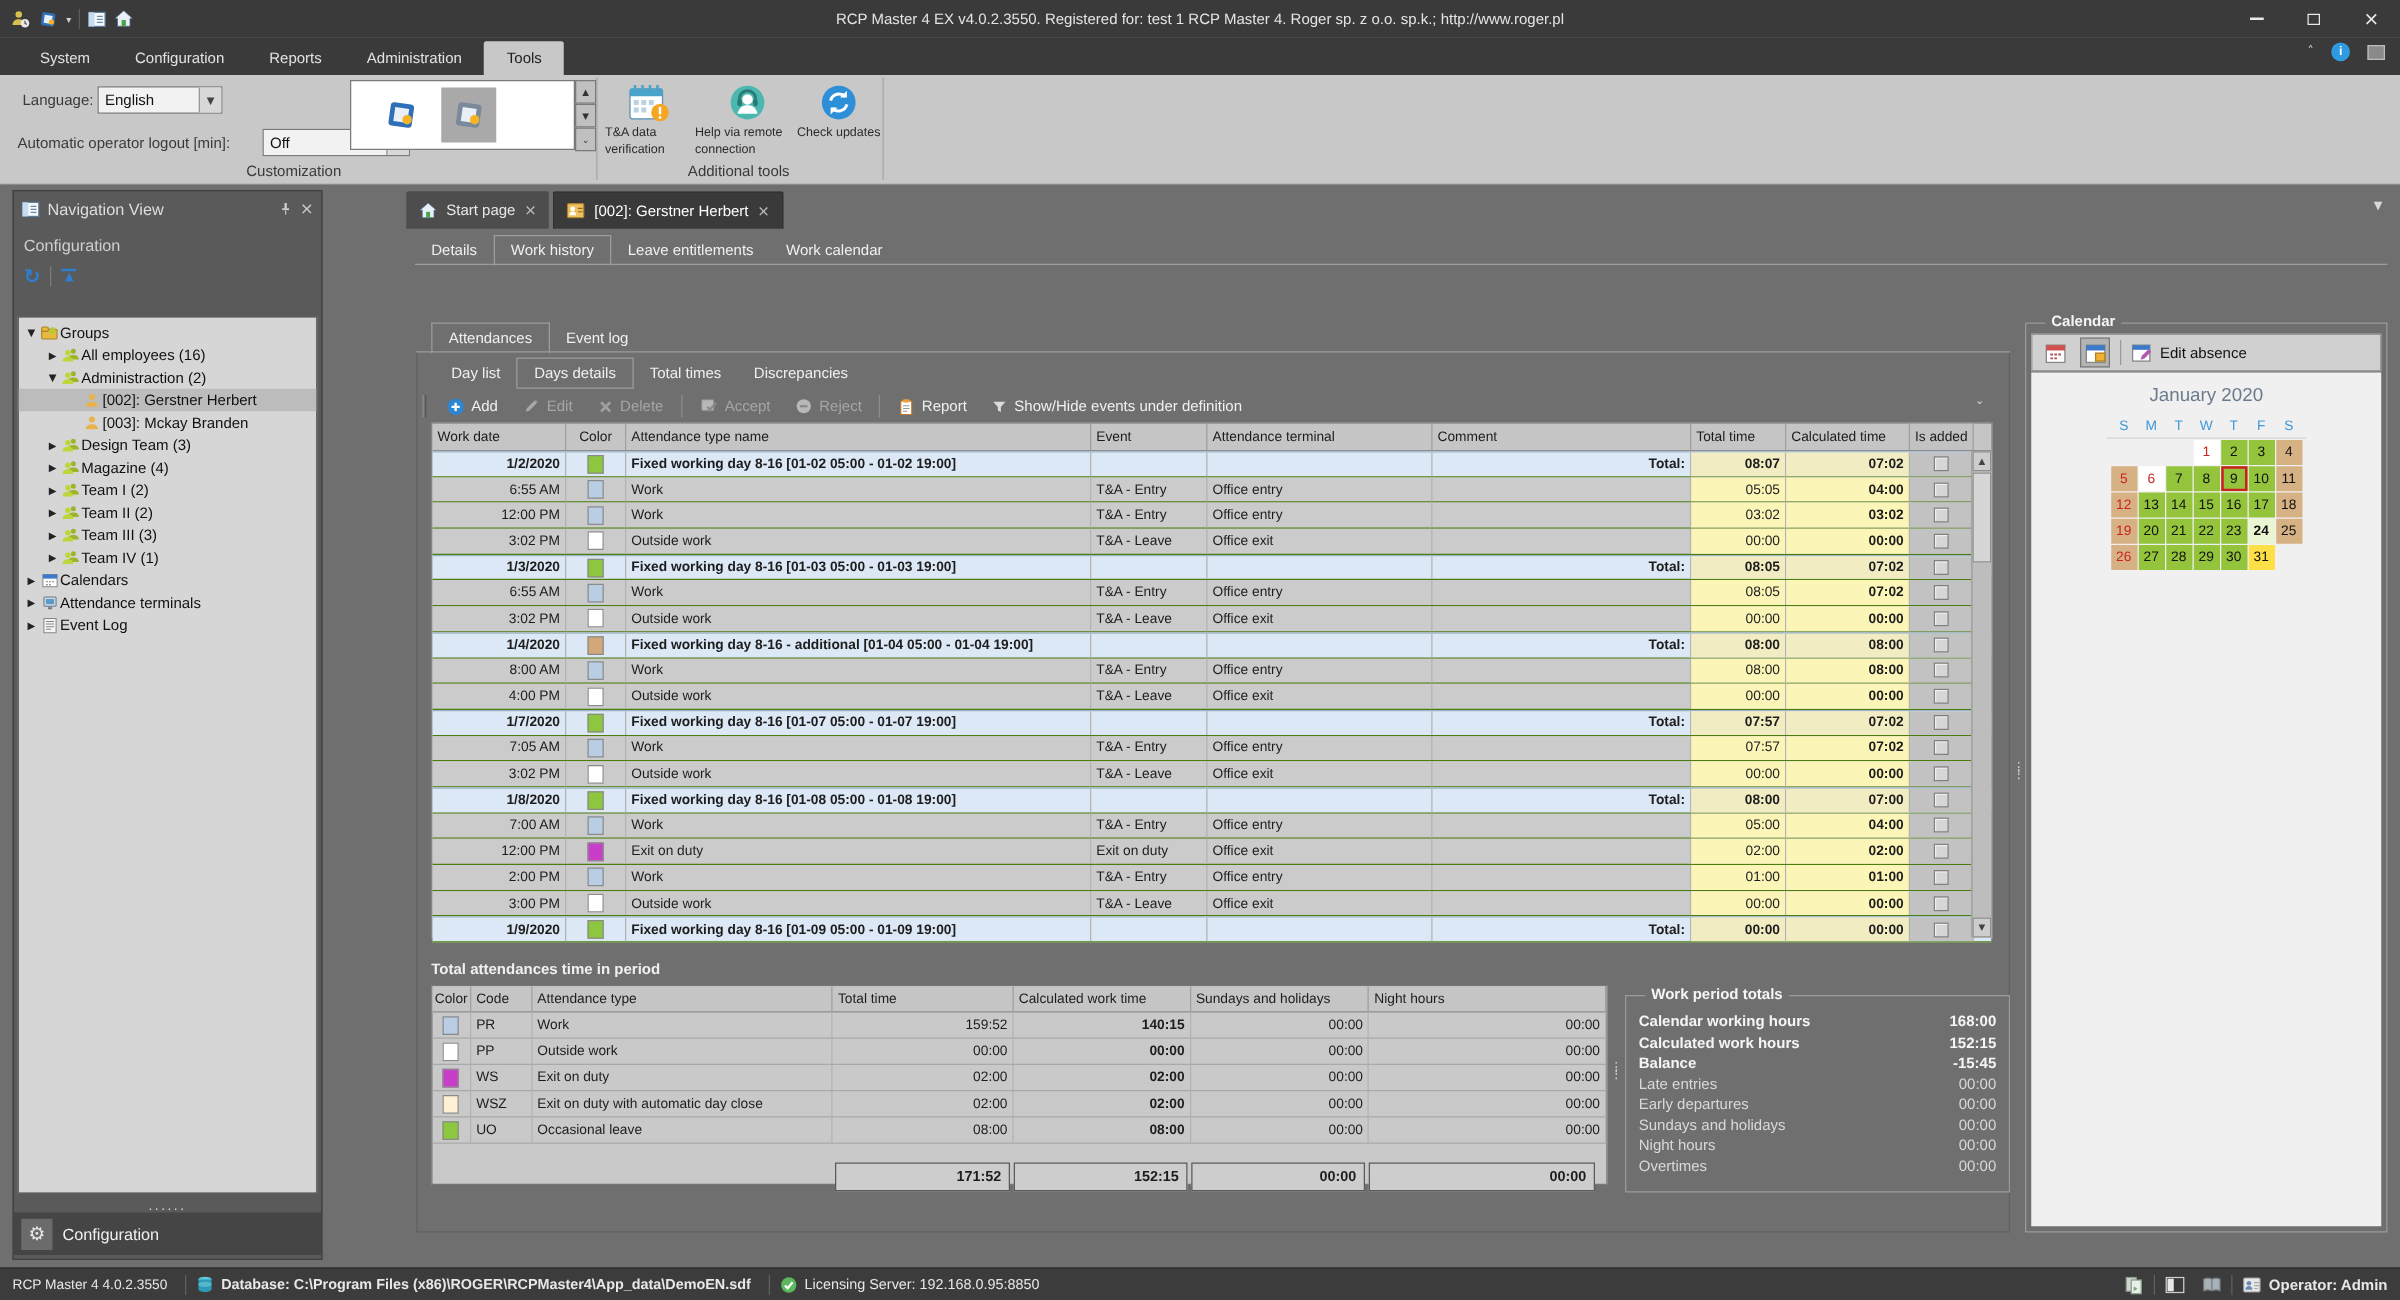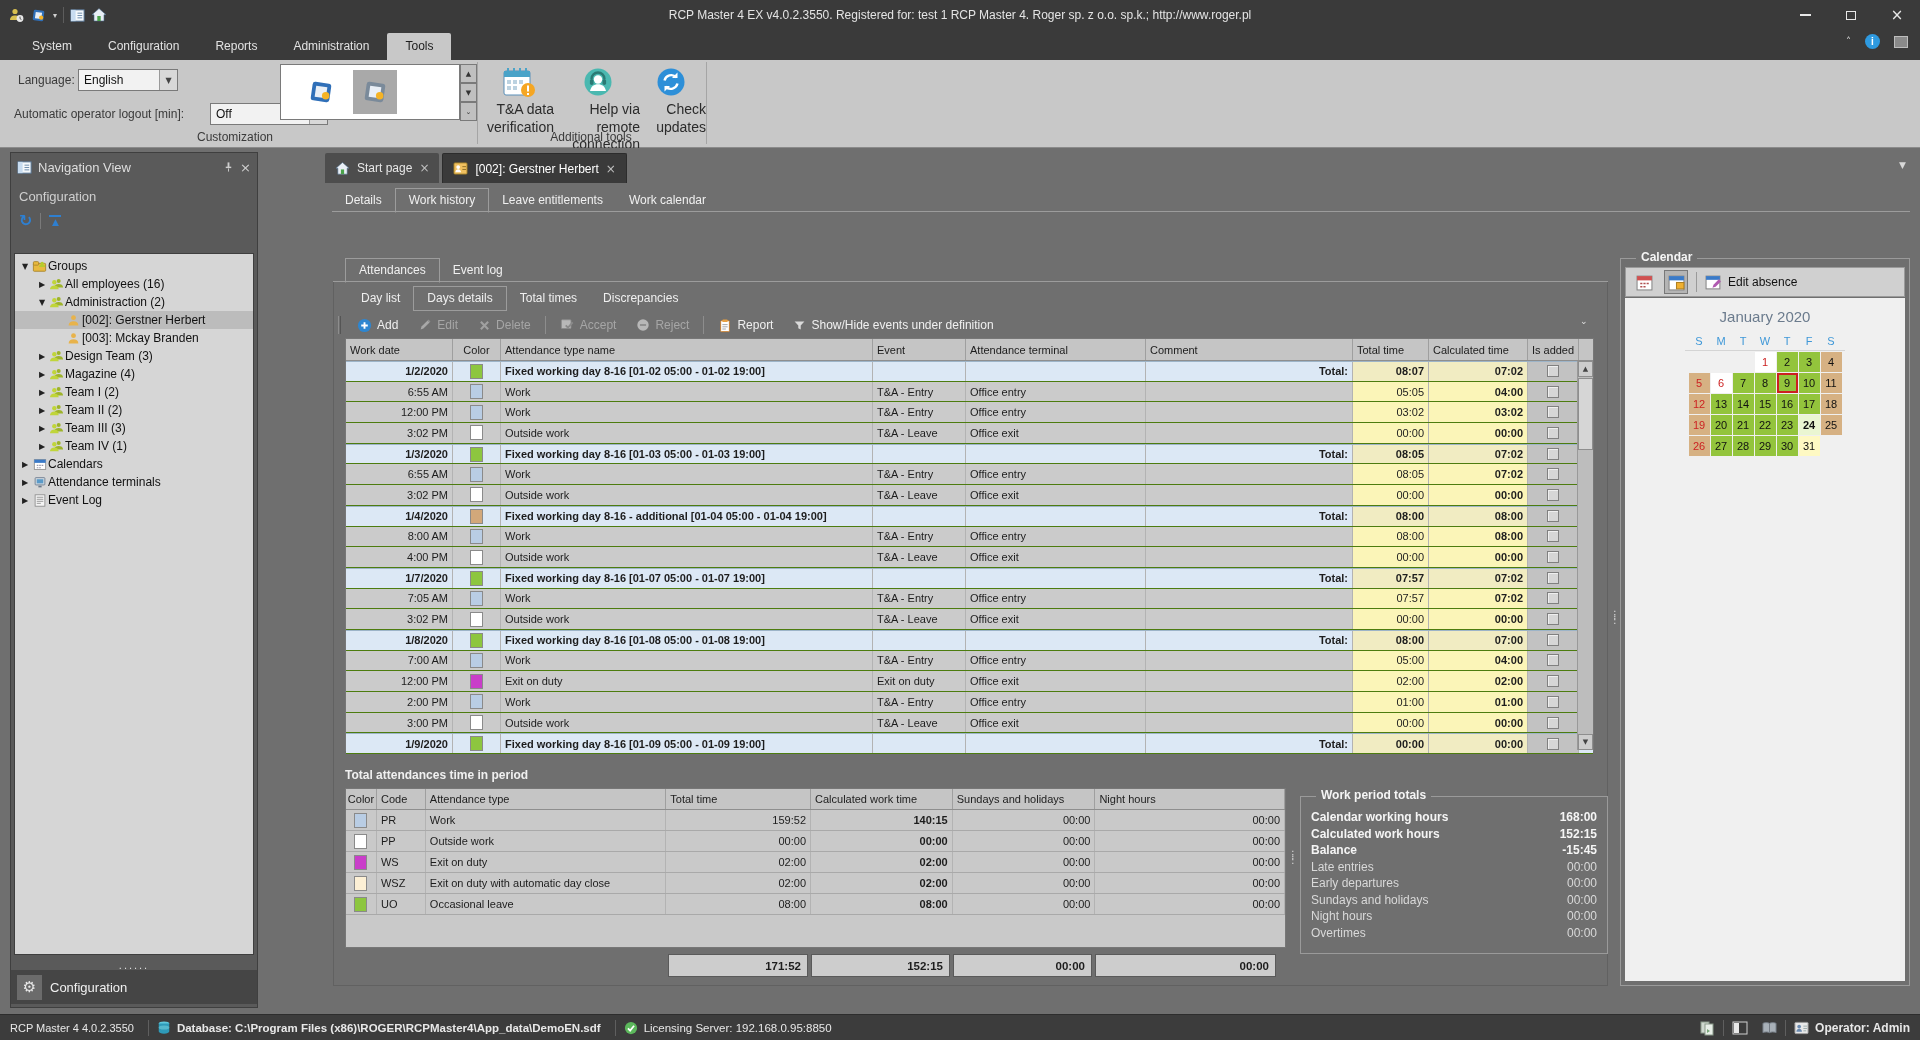--- a/index.html
+++ b/index.html
@@ -34,21 +34,21 @@
   .combo{position:absolute;height:22px;background:#f2f2f2;border:1px solid #7a7a7a;display:flex;align-items:center}
   .combo .cv{flex:1;padding:0 5px;font-size:12px;color:#111}
   .combo .ca{width:18px;height:100%;border-left:1px solid #9a9a9a;background:#d8d8d8;display:flex;align-items:center;justify-content:center;font-size:8px;color:#444;font-family:"DejaVu Sans",sans-serif}
   .gallery{position:absolute;left:280px;top:4px;width:180px;height:56px;background:#fff;border:1px solid #7a7a7a;display:flex;align-items:center;gap:10px;padding-left:18px}
   .gal-item{width:44px;height:44px;display:flex;align-items:center;justify-content:center}
   .gal-item.sel{background:#a9a9a9}
   .gal-btn{position:absolute;width:17px;height:19px;background:#c0c0c0;border:1px solid #7a7a7a;display:flex;align-items:center;justify-content:center;font-size:7px;color:#333;font-family:"DejaVu Sans",sans-serif}
   .grouplabel{position:absolute;top:70px;font-size:12px;color:#3a3a3a;text-align:center}
   .rib-vsep{position:absolute;top:2px;height:82px;width:1px;background:#a5a5a5}
   .bigbtn{position:absolute;top:2px;width:86px;height:80px;display:flex;flex-direction:column;align-items:center;padding-top:4px;gap:3px}
-  .bigbtn .bl{font-size:14px;color:#2b2b2b;text-align:right;line-height:1.25}
+  .bigbtn .bl{font-size:10px;color:#2b2b2b;text-align:left;line-height:1.25}
   
   .navpanel{left:10px;top:152px;width:248px;height:856px;background:#5a5a5a;border:1px solid #3f3f3f}
   .nphead{display:flex;align-items:center;height:28px;padding:0 6px;color:#dedede;font-size:13px;gap:6px}
   .nphead .sp{flex:1}
   .npx{color:#d0d0d0;font-size:13px;font-family:"DejaVu Sans",sans-serif}
   .npsection{padding:8px 8px 4px;color:#cfcfcf;font-size:13px}
   .nptools{display:flex;align-items:center;gap:8px;padding:6px 8px;height:26px}
   .npref{color:#2e7fd0;font-size:16px;font-weight:bold;font-family:"DejaVu Sans",sans-serif;line-height:1}
   .npcol{display:flex;flex-direction:column;align-items:center;line-height:1}
   .npcol .bar{width:12px;height:2px;background:#2e7fd0;margin-bottom:1px}
@@ -104,21 +104,21 @@
   
   .pslabel{left:345px;top:768px;color:#f0f0f0;font-weight:bold;font-size:12px}
   .pstable{left:345px;top:788px;width:941px;height:160px;background:#c9c9c9;border:1px solid #777;font-size:11px}
   .pshead{display:flex;height:21px;background:#c5c5c5;border-bottom:1px solid #8e8e8e}
   .pshead .pc{display:flex;align-items:center;padding:0 4px;border-right:1px solid #9f9f9f;white-space:nowrap;overflow:hidden}
   .psrow{display:flex;height:21px;border-bottom:1px solid #a9a9a9}
   .psrow .pc{display:flex;align-items:center;padding:0 4px;border-right:1px solid #b3b3b3;white-space:nowrap;overflow:hidden}
   .p0{width:31px;justify-content:center}.p1{width:49px}.p2{width:241px}.p3{width:145px}.p4{width:142px}.p5{width:143px}.p6{width:190px}
   .pc.num{justify-content:flex-end}
   .pc.bold{font-weight:bold}
-  .pstotals{left:345px;top:954px;width:941px;height:23px}
+  .pstotals{left:345px;top:930px;width:941px;height:23px}
   .tbox{position:absolute;top:0;height:23px;background:#cdcdcd;border:1px solid #5a5a5a;display:flex;align-items:center;justify-content:flex-end;padding-right:6px;font-weight:bold;font-size:11.5px}
   .splitdots{color:#dadada;font-size:10px;letter-spacing:0;line-height:5px;text-align:center;font-family:"DejaVu Sans",sans-serif}
   
   .wpt{left:1300px;top:796px;width:308px;height:158px;border:1px solid #9a9a9a}
   .wpt-title{position:absolute;left:1316px;top:788px;background:#6f6f6f;padding:0 5px;color:#f5f5f5;font-weight:bold;font-size:12px}
   .wptrow{display:flex;justify-content:space-between;padding:0 10px;height:16.5px;align-items:center;font-size:12px;color:#d9d9d9}
   .wptrow.bold{color:#f5f5f5;font-weight:bold}
   
   .calpanel{left:1620px;top:258px;width:290px;height:728px;border:1px solid #9a9a9a}
   .cal-title{position:absolute;left:1636px;top:250px;background:#6f6f6f;padding:0 5px;color:#f5f5f5;font-weight:bold;font-size:12px}
@@ -911,21 +911,21 @@
             <span class="calcell" style="background: rgb(147, 196, 60);">23</span>
             <span class="calcell bold" style="background: rgb(234, 246, 210);">24</span>
             <span class="calcell" style="background: rgb(214, 177, 131);">25</span>
           </div>
           <div class="calweek">
             <span class="calcell red" style="background: rgb(214, 177, 131);">26</span>
             <span class="calcell" style="background: rgb(147, 196, 60);">27</span>
             <span class="calcell" style="background: rgb(147, 196, 60);">28</span>
             <span class="calcell" style="background: rgb(147, 196, 60);">29</span>
             <span class="calcell" style="background: rgb(147, 196, 60);">30</span>
-            <span class="calcell" style="background: #fef9c3;">31</span>
+            <span class="calcell" style="background: #fde047;">31</span>
             <span class="calcell"></span>
           </div>
         </div>
     </div>
   </div>
   <div class="abs cal-title">Calendar</div>
 
   <div class="abs navpanel">
     <div class="nphead">
       <span class="icon">

